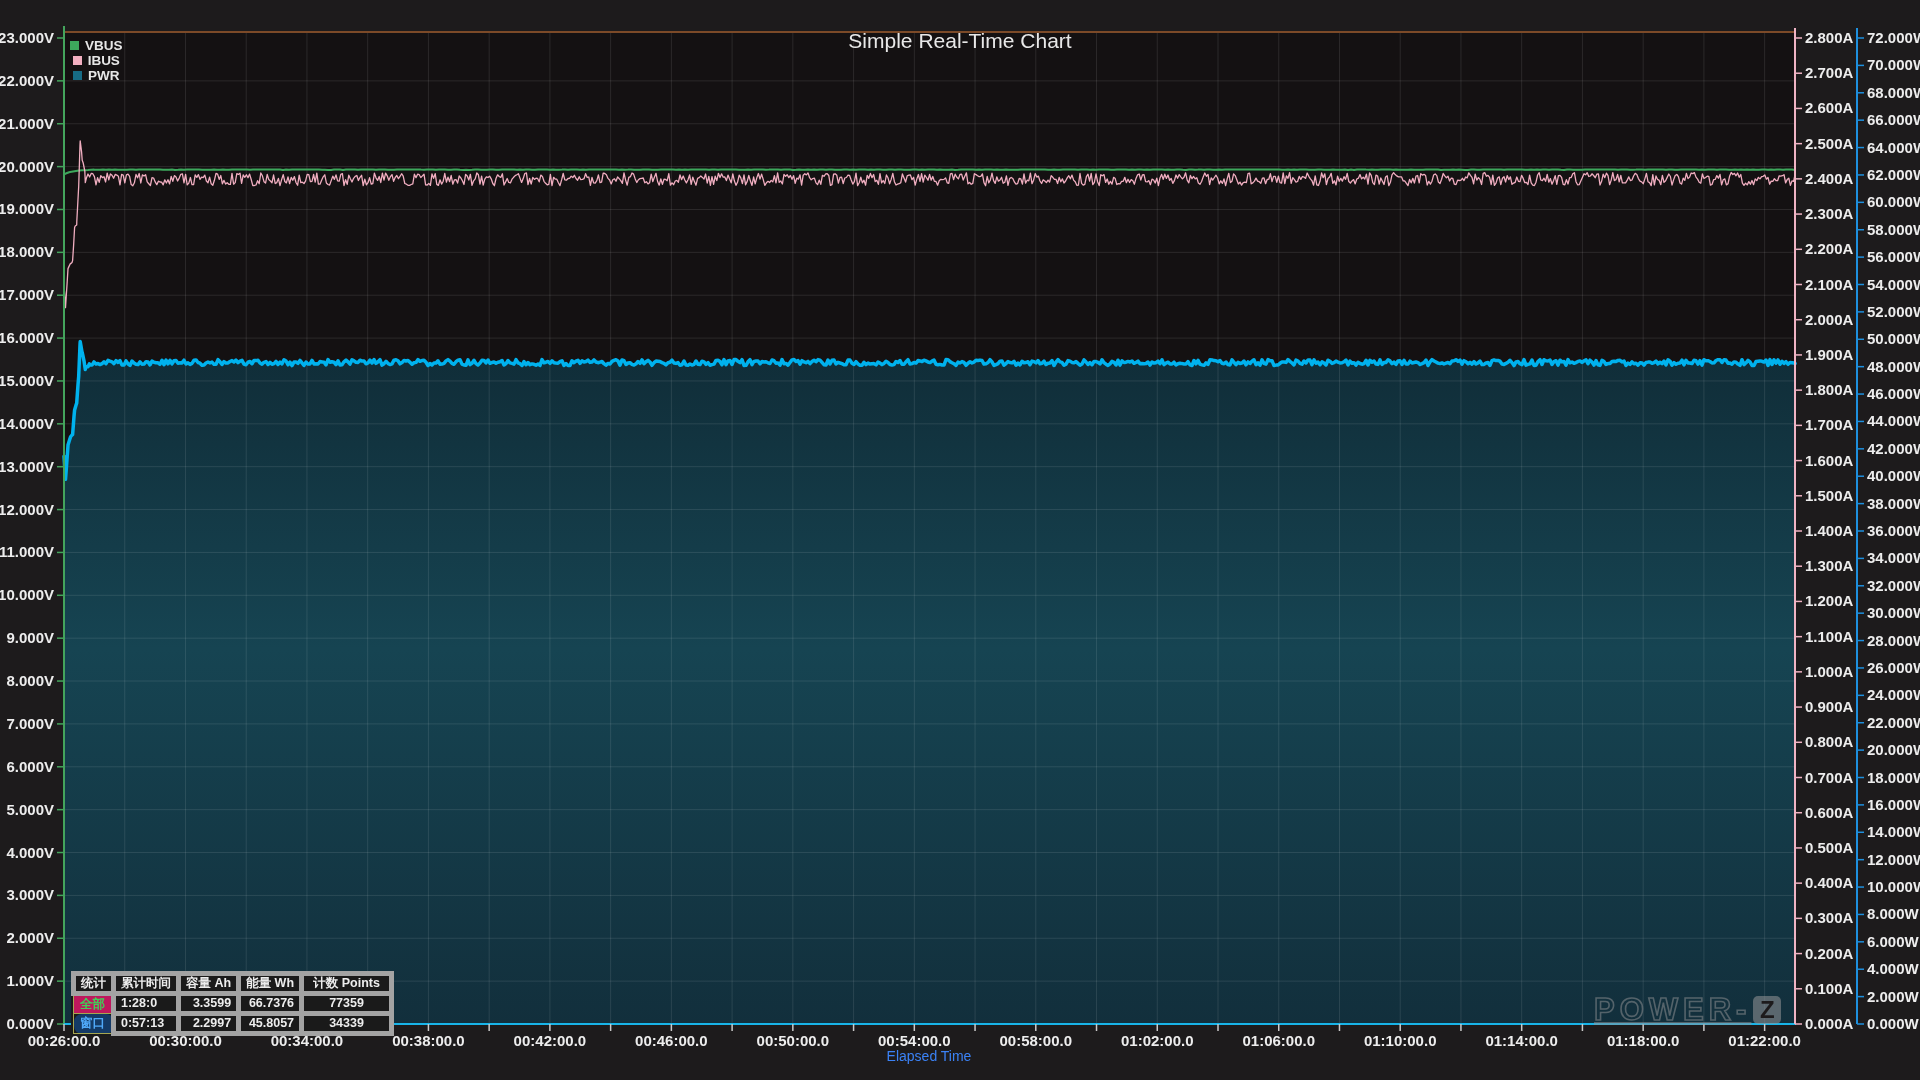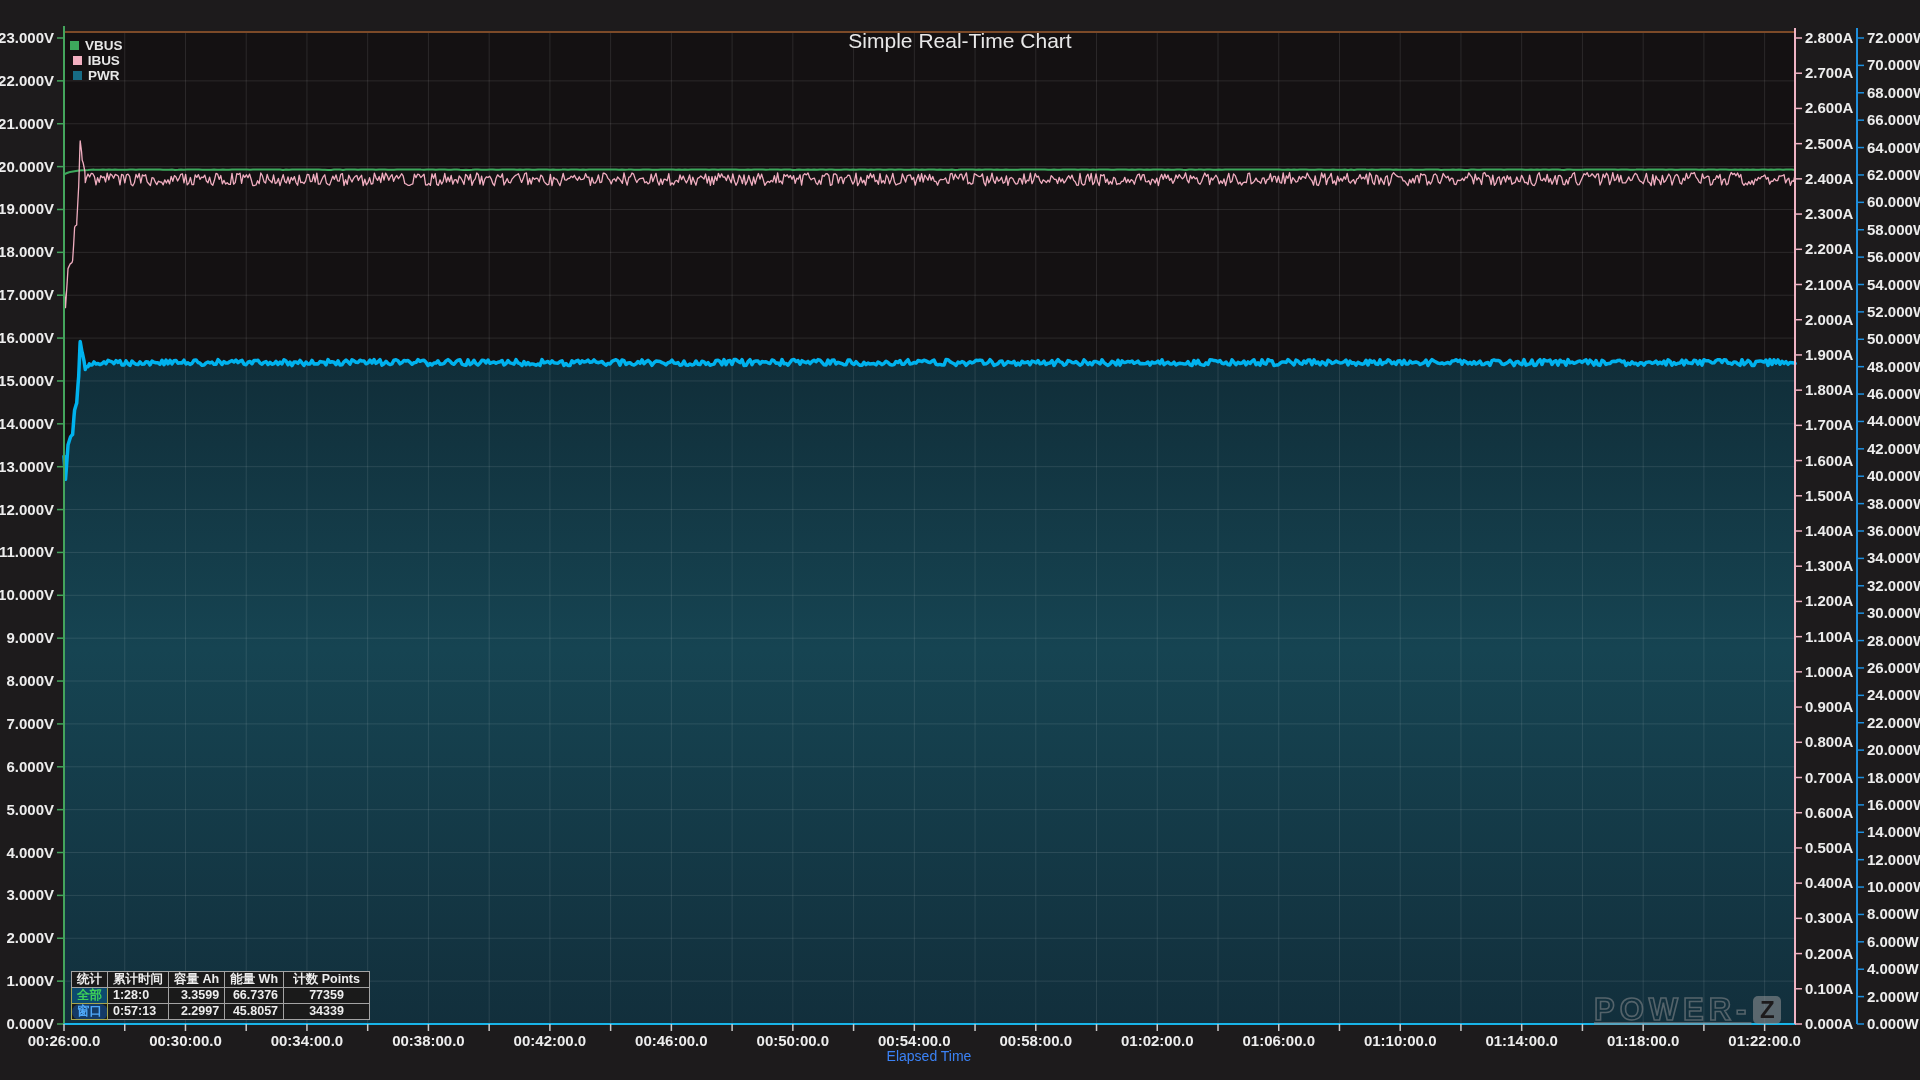--- a/index.html
+++ b/index.html
@@ -9,21 +9,21 @@
   #chart text{font-family:"Liberation Sans", sans-serif;font-size:15px;font-weight:700;fill:#ededed;}
   .chart-title{position:absolute;top:3px;left:0;width:1920px;text-align:center;
                font-size:21px;font-weight:400;color:#e8e8e8;margin-top:26px;}
   .legend{position:absolute;left:70px;top:38px;display:flex;align-items:center;flex-direction:column;}
   .legend-item{display:flex;align-items:center;margin-right:19px;}
   .swatch{width:9px;height:9px;display:inline-block;margin-right:6px;}
   .legend-label{font-size:13.5px;font-weight:700;color:#e6e6e6;}
   .stats{position:absolute;left:71px;top:971px;}
   .stats table{border-collapse:collapse;background:#1a1a1a;
                font-size:12.5px;font-weight:700;color:#ededed;}
-  .stats td,.stats th{border:1px solid #a3a3a3;padding:0 5px;height:15px;line-height:15px;white-space:nowrap;}
+  .stats td,.stats th{border:5px solid #a3a3a3;padding:0 5px;height:15px;line-height:15px;white-space:nowrap;}
   .stats th{text-align:center;}
   .c0{width:22px;text-align:center;}
   .c1{width:46px;text-align:left;}
   .c2{width:41px;text-align:right;margin-left:24px;}
   .c3{width:44px;text-align:right;}
   .c4{width:75px;text-align:center;}
   .badge{border:1px solid #a6a650 !important;text-align:center;}
   .x-axis-title{position:absolute;top:1048px;left:679px;width:500px;text-align:center;
                 font-size:14px;color:#3b82f6;}
   .watermark{position:absolute;left:1594px;top:992px;display:flex;align-items:center;}
@@ -364,21 +364,21 @@
     <table>
       <tbody>
           <tr>
         <th class="c0">统计</th>
         <th class="c1">累计时间</th>
         <th class="c2">容量 Ah</th>
         <th class="c3">能量 Wh</th>
         <th class="c4">计数 Points</th>
       </tr>
       <tr>
-        <td class="c0 badge" style="background: #0c4a6e; color: rgb(63, 209, 88); margin-left: 40px;">全部</td>
+        <td class="c0 badge" style="background: #be185d; color: rgb(63, 209, 88); margin-left: 40px;">全部</td>
         <td class="c1">1:28:0</td>
         <td class="c2">3.3599</td>
         <td class="c3">66.7376</td>
         <td class="c4">77359</td>
       </tr>
       <tr>
         <td class="c0 badge" style="background: rgb(20, 58, 102); color: rgb(79, 168, 248); border-radius: 8px;">窗口</td>
         <td class="c1">0:57:13</td>
         <td class="c2">2.2997</td>
         <td class="c3">45.8057</td>

